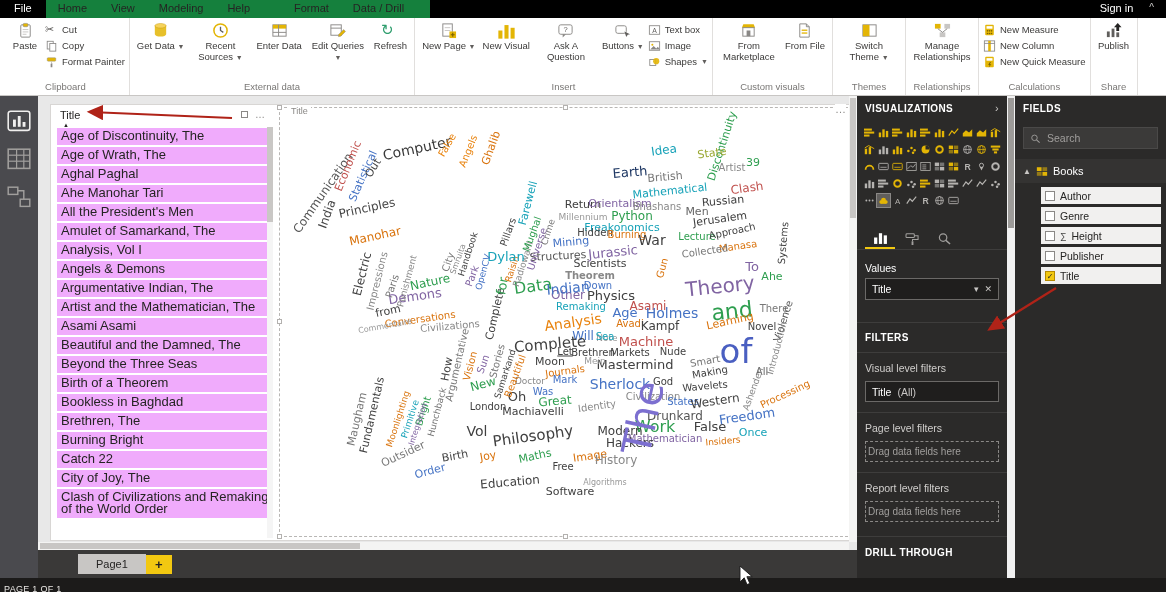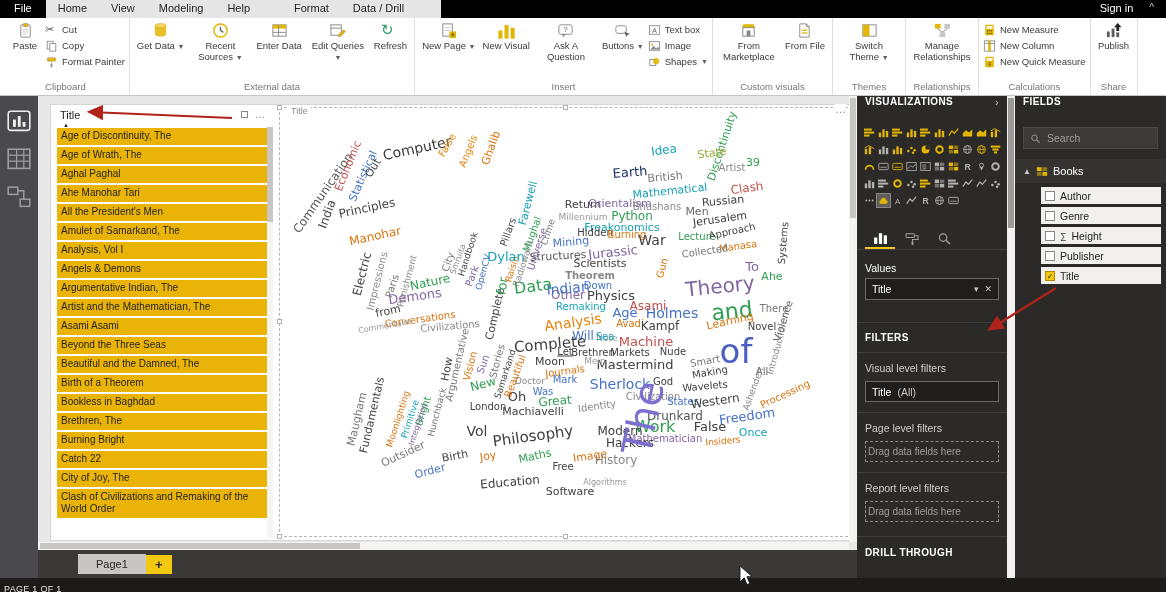--- a/index.html
+++ b/index.html
@@ -3,21 +3,21 @@
 <meta charset="utf-8">
 <style>
   *{margin:0;padding:0;box-sizing:border-box}
   html,body{width:1166px;height:592px;overflow:hidden}
   body{font-family:"Liberation Sans",sans-serif;font-size:11px;background:#252423}
   .app{position:relative;width:1166px;height:592px;background:#252423}
 
   
   .titlebar{display:flex;align-items:stretch;height:18px;background:#000;color:#fff}
   .file-tab{padding:2px 14px;background:#000;color:#fff;font-size:11px}
-  .menu-tabs{display:flex;background:#e5e5e5;color:#252423;padding-right:25px}
+  .menu-tabs{display:flex;background:#15803d;color:#252423;padding-right:14px}
   .menu-tab{padding:2px 12px;font-size:11px;white-space:nowrap}
   .menu-tab.gap{margin-left:20px}
   .tb-spacer{flex:1;background:#000}
   .signin{padding:2px 10px;font-size:11px;color:#fff}
   .collapse{padding:2px 12px 2px 6px;font-size:10px;color:#d0cecc}
 
   
   .ribbon{height:78px;background:#fff;border-bottom:1px solid #c8c6c4;display:flex;align-items:stretch;padding-left:2px;overflow:hidden}
   .rib-group{display:flex;flex-direction:column;border-right:1px solid #e1dfdd;padding:1px 4px 0}
   .rib-items{display:flex;flex:1;align-items:flex-start;gap:1px}
@@ -44,42 +44,42 @@
   .hscroll{position:absolute;left:0;right:8px;bottom:0;height:8px;background:#f4f4f3}
   .hscroll .thumb{position:absolute;top:1px;left:2px;width:320px;height:6px;background:#c8c6c4}
 
   
   .list-visual{position:absolute;left:6px;top:2px;width:216px;height:431px;overflow:hidden}
   .lv-header{display:flex;align-items:center;height:15px;font-size:11px;color:#252423;padding-left:3px}
   .lv-icons{margin-left:auto;display:flex;gap:7px;align-items:center;color:#8a8886;font-size:10px;padding-right:8px}
   .box-icon{width:7px;height:7px;border:1px solid #8a8886;display:inline-block}
   .lv-sort{position:absolute;left:6px;top:15px;font-size:6px;color:#252423}
   .lv-rows{margin-top:6px}
-  .lv-row{background:#eab308;margin-bottom:2px;padding:2px 4px 3px;font-size:10px;color:#252423;line-height:12px}
+  .lv-row{background:#f0abfc;margin-bottom:2px;padding:2px 4px 3px;font-size:13px;color:#252423;line-height:12px}
   .lv-scroll{position:absolute;right:0;top:20px;bottom:0;width:6px;background:#f5f5f5}
   .lv-scroll .thumb{position:absolute;top:0;left:0;width:6px;height:95px;background:#c9c7c5}
 
   
   .wordcloud{position:absolute;left:228px;top:2px;right:2px;bottom:3px;border:1px dashed #b8b6b4}
   .wc-label{position:absolute;left:8px;top:-2px;font-size:9px;color:#8a8886;background:#fff;padding:0 3px;line-height:10px}
   .wc-more{position:absolute;right:6px;top:-4px;font-size:11px;color:#8a8886;background:#fff;line-height:10px}
   .wc-word{position:absolute;transform:translate(-50%,-50%) rotate(var(--r,0deg));white-space:nowrap;font-family:"DejaVu Sans",sans-serif}
   .handle{position:absolute;width:5px;height:5px;background:#fff;border:1px solid #b3b1af}
   .h-nw{left:-3px;top:-3px}.h-n{left:50%;top:-3px;margin-left:-3px}.h-ne{right:-3px;top:-3px}
   .h-w{left:-3px;top:50%;margin-top:-3px}.h-e{right:-3px;top:50%;margin-top:-3px}
   .h-sw{left:-3px;bottom:-3px}.h-s{left:50%;bottom:-3px;margin-left:-3px}.h-se{right:-3px;bottom:-3px}
 
   
   .pagetabs{height:28px;background:#3a3938;display:flex;align-items:center;padding-left:40px}
   .pagetab{background:#c8c6c4;color:#252423;font-size:11px;padding:4px 18px}
   .addpage{background:#f2c811;color:#252423;width:26px;text-align:center;font-size:13px;font-weight:bold;padding:2px 0}
 
   
   .viz-panel{width:150px;background:#2b2a29;display:flex;flex-direction:column;overflow:hidden}
-  .panel-header{height:24px;display:flex;padding:0 8px;color:#fff;font-size:10px;font-weight:bold;letter-spacing:.4px;flex:none}
+  .panel-header{height:24px;display:flex;align-items:center;padding:0 8px;color:#fff;font-size:10px;font-weight:bold;letter-spacing:.4px;flex:none}
   .panel-header .chev{margin-left:auto;color:#c8c6c4;font-size:11px;font-weight:normal}
   .viz-grid{display:grid;grid-template-columns:repeat(10,1fr);gap:4px 1px;padding:6px 6px 8px}
   .viz-icon{width:13px;height:13px;display:flex;align-items:center;justify-content:center;padding:1px}
   .viz-icon svg{width:12px;height:11px}
   .viz-icon.selected{background:#605e5c;outline:1px solid #8a8886}
   .viz-tabs{display:flex;gap:2px;padding:12px 8px 0;border-bottom:1px solid #3e3d3c}
   .viz-tab{width:30px;height:22px;display:flex;align-items:center;justify-content:center}
   .viz-tab svg{width:15px;height:13px}
   .viz-tab.selected{border-bottom:2px solid #f2c811}
   .values-label{color:#fff;font-size:10.5px;padding:12px 8px 4px}
@@ -421,22 +421,22 @@
                 <div class="lv-row">Age of Wrath, The</div>
                 <div class="lv-row">Aghal Paghal</div>
                 <div class="lv-row">Ahe Manohar Tari</div>
                 <div class="lv-row">All the President's Men</div>
                 <div class="lv-row">Amulet of Samarkand, The</div>
                 <div class="lv-row">Analysis, Vol I</div>
                 <div class="lv-row">Angels &amp; Demons</div>
                 <div class="lv-row">Argumentative Indian, The</div>
                 <div class="lv-row">Artist and the Mathematician, The</div>
                 <div class="lv-row">Asami Asami</div>
+                <div class="lv-row">Beautiful and the Damned, The</div>
                 <div class="lv-row">Beyond the Three Seas</div>
-                <div class="lv-row">Beautiful and the Damned, The</div>
                 <div class="lv-row">Birth of a Theorem</div>
                 <div class="lv-row">Bookless in Baghdad</div>
                 <div class="lv-row">Brethren, The</div>
                 <div class="lv-row">Burning Bright</div>
                 <div class="lv-row">Catch 22</div>
                 <div class="lv-row">City of Joy, The</div>
                 <div class="lv-row">Clash of Civilizations and Remaking of the World Order</div>
               </div>
             <div class="lv-scroll">
                 <div class="thumb"></div>

